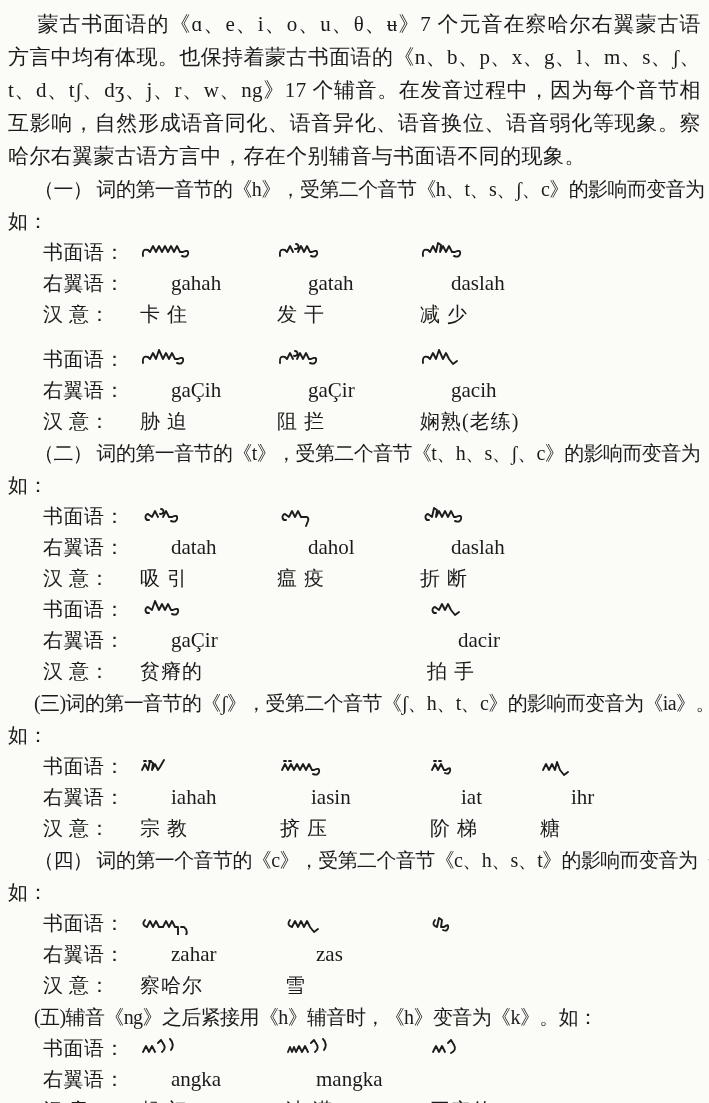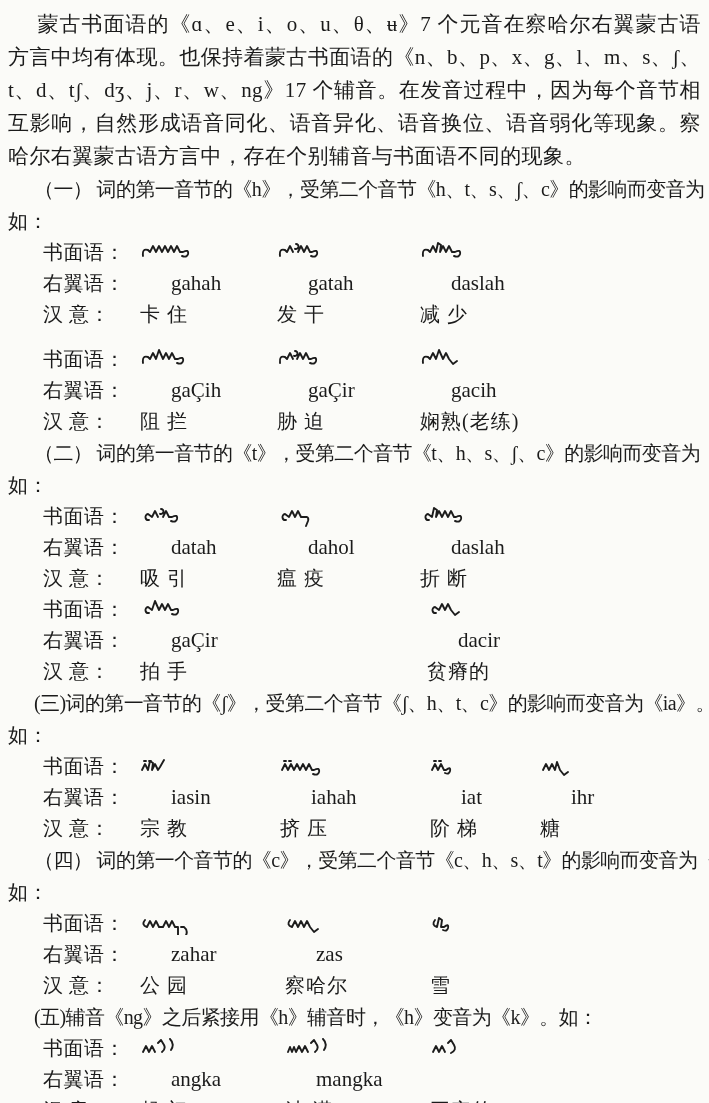--- a/index.html
+++ b/index.html
@@ -95,22 +95,22 @@
         </span>
     </div>
     <div class="row c3a">
       <span class="lbl">右翼语：</span>
       <span class="latin">gaÇih</span>
       <span class="latin">gaÇir</span>
       <span class="latin">gacih</span>
     </div>
     <div class="row c3a">
       <span class="lbl">汉 意：</span>
+      <span class="cjk">胁 迫</span>
       <span class="cjk">阻 拦</span>
-      <span class="cjk">胁 迫</span>
       <span class="cjk">娴熟(老练)</span>
     </div>
   </div>
 
   <p class="heading">（二） 词的第一音节的《t》，受第二个音节《t、h、s、ʃ、c》的影响而变音为《d》。</p>
   <p class="ru">如：</p>
 
   <div class="tbl">
     <div class="row c3a">
       <span class="lbl">书面语：</span>
@@ -158,22 +158,22 @@
           </svg>
         </span>
     </div>
     <div class="row c2">
       <span class="lbl">右翼语：</span>
       <span class="latin">gaÇir</span>
       <span class="latin">dacir</span>
     </div>
     <div class="row c2">
       <span class="lbl">汉 意：</span>
+      <span class="cjk">贫瘠的</span>
       <span class="cjk">拍 手</span>
-      <span class="cjk">贫瘠的</span>
     </div>
   </div>
 
   <p class="heading">(三)词的第一音节的《ʃ》，受第二个音节《ʃ、h、t、c》的影响而变音为《ia》。</p>
   <p class="ru">如：</p>
 
   <div class="tbl">
     <div class="row c4">
       <span class="lbl">书面语：</span>
       <span class="script">
@@ -192,22 +192,22 @@
           </svg>
         </span>
       <span class="script">
           <svg width="36" height="22" viewBox="0 0 36 22">
             <path d="M3,14 l3,-6 l3,6 l3,-6 l3,6 l2,-8 l3,8 l4,5 l4,-3" fill="none" stroke="#1c1c1c" stroke-width="1.9" stroke-linecap="round" stroke-linejoin="round"></path>
           </svg>
         </span>
     </div>
     <div class="row c4">
       <span class="lbl">右翼语：</span>
+      <span class="latin">iahah</span>
       <span class="latin">iasin</span>
-      <span class="latin">iahah</span>
       <span class="latin">iat</span>
       <span class="latin">ihr</span>
     </div>
     <div class="row c4">
       <span class="lbl">汉 意：</span>
       <span class="cjk">宗 教</span>
       <span class="cjk">挤 压</span>
       <span class="cjk">阶 梯</span>
       <span class="cjk">糖</span>
     </div>
@@ -235,21 +235,20 @@
           </svg>
         </span>
     </div>
     <div class="row c3b">
       <span class="lbl">右翼语：</span>
       <span class="latin">zahar</span>
       <span class="latin">zas</span>
     </div>
     <div class="row c3b">
       <span class="lbl">汉 意：</span>
-      <span class="cjk">公 园</span>
       <span class="cjk">察哈尔</span>
       <span class="cjk">雪</span>
     </div>
   </div>
 
   <p class="heading">(五)辅音《ng》之后紧接用《h》辅音时，《h》变音为《k》。如：</p>
 
   <div class="tbl">
     <div class="row c3b">
       <span class="lbl">书面语：</span>

